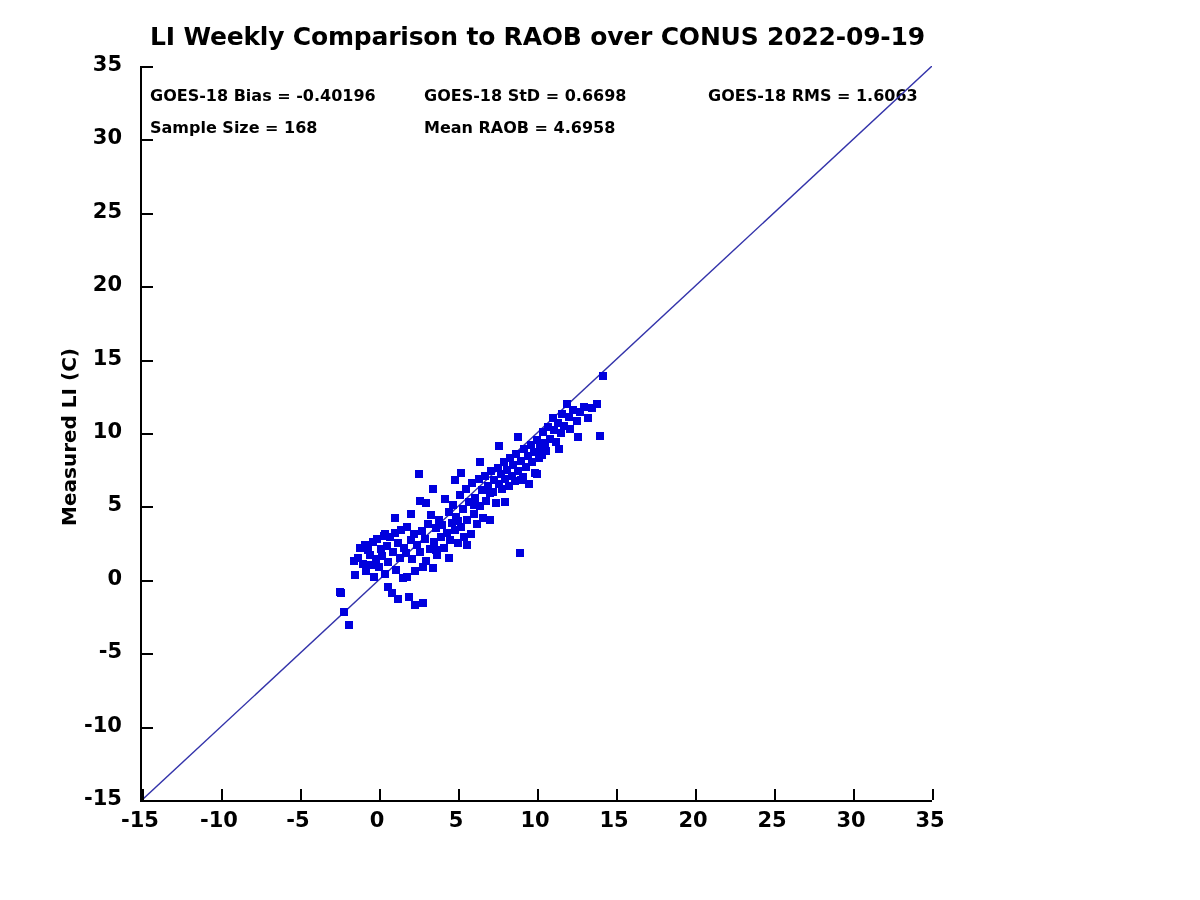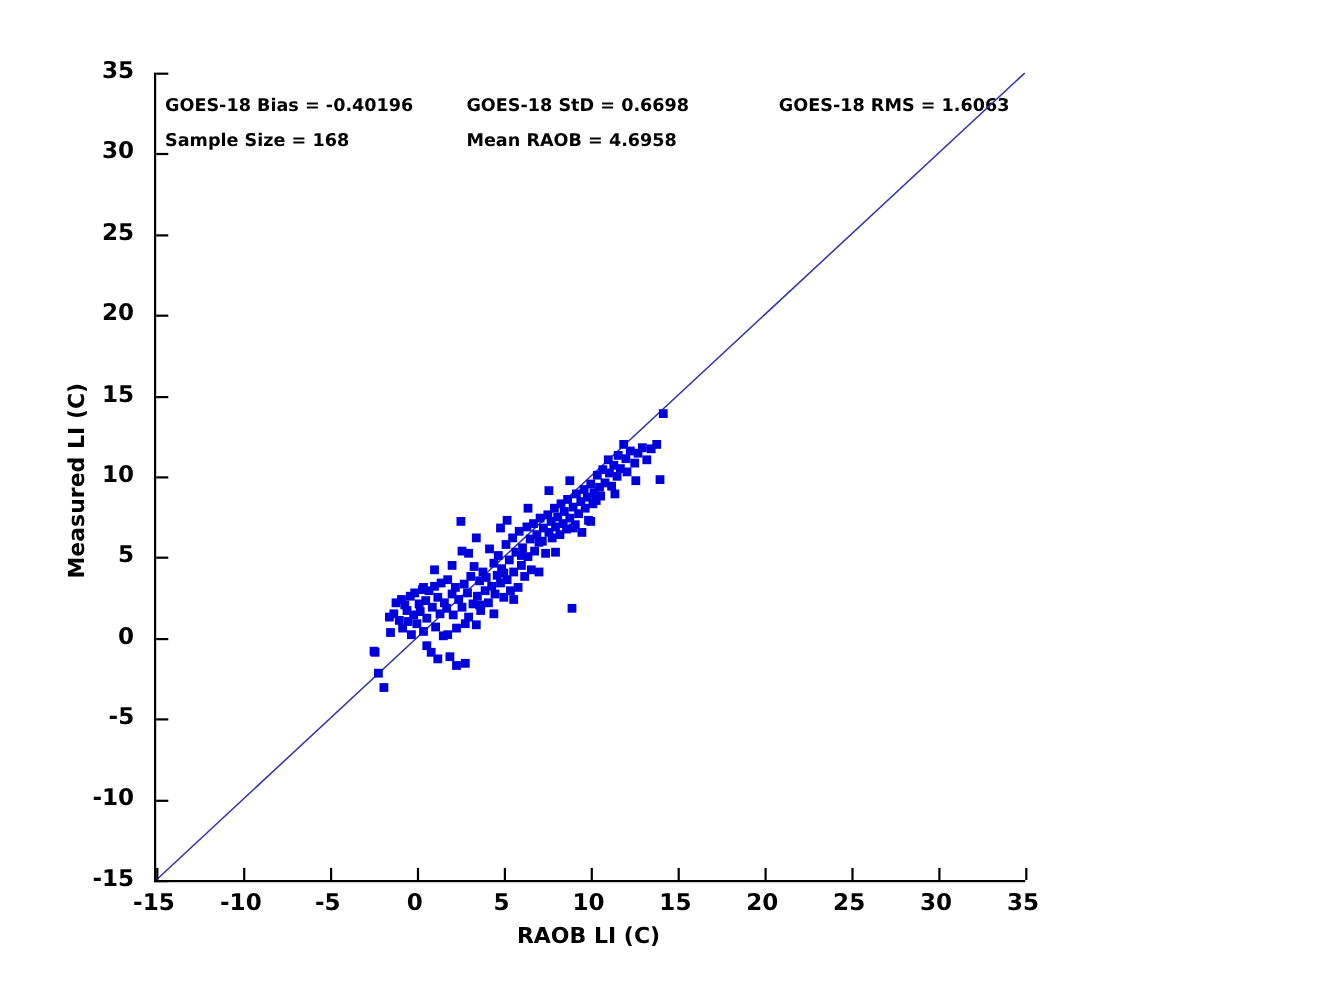--- a/index.html
+++ b/index.html
@@ -141,20 +141,21 @@
     width: 100%;
     height: 100%;
     pointer-events: none;
   }
 </style>
 </head>
 <body>
 
 <div id="figure">
 
+  <div class="chart-title">LI Weekly Comparison to RAOB over CONUS 2022-09-19</div>
 
   <div class="stat" style="left:150px; top:86px;">GOES-18 Bias = -0.40196</div>
   <div class="stat" style="left:424px; top:86px;">GOES-18 StD = 0.6698</div>
   <div class="stat" style="left:708px; top:86px;">GOES-18 RMS = 1.6063</div>
   <div class="stat" style="left:150px; top:118px;">Sample Size = 168</div>
   <div class="stat" style="left:424px; top:118px;">Mean RAOB = 4.6958</div>
 
 
   <div id="plot">
     <div id="plot-inner">
@@ -385,16 +386,15 @@
       <div class="ticklabel-y" style="top: 579.8px;">0</div>
       <div class="ticklabel-y" style="top: 506.4px;">5</div>
       <div class="ticklabel-y" style="top: 433px;">10</div>
       <div class="ticklabel-y" style="top: 359.6px;">15</div>
       <div class="ticklabel-y" style="top: 286.2px;">20</div>
       <div class="ticklabel-y" style="top: 212.8px;">25</div>
       <div class="ticklabel-y" style="top: 139.4px;">30</div>
       <div class="ticklabel-y" style="top: 66px;">35</div>
     </div>
 
-  <div id="xaxis-label">RAOB LI (C)</div>
   <div id="yaxis-label">Measured LI (C)</div>
 
 </div>
 
 </body></html>

